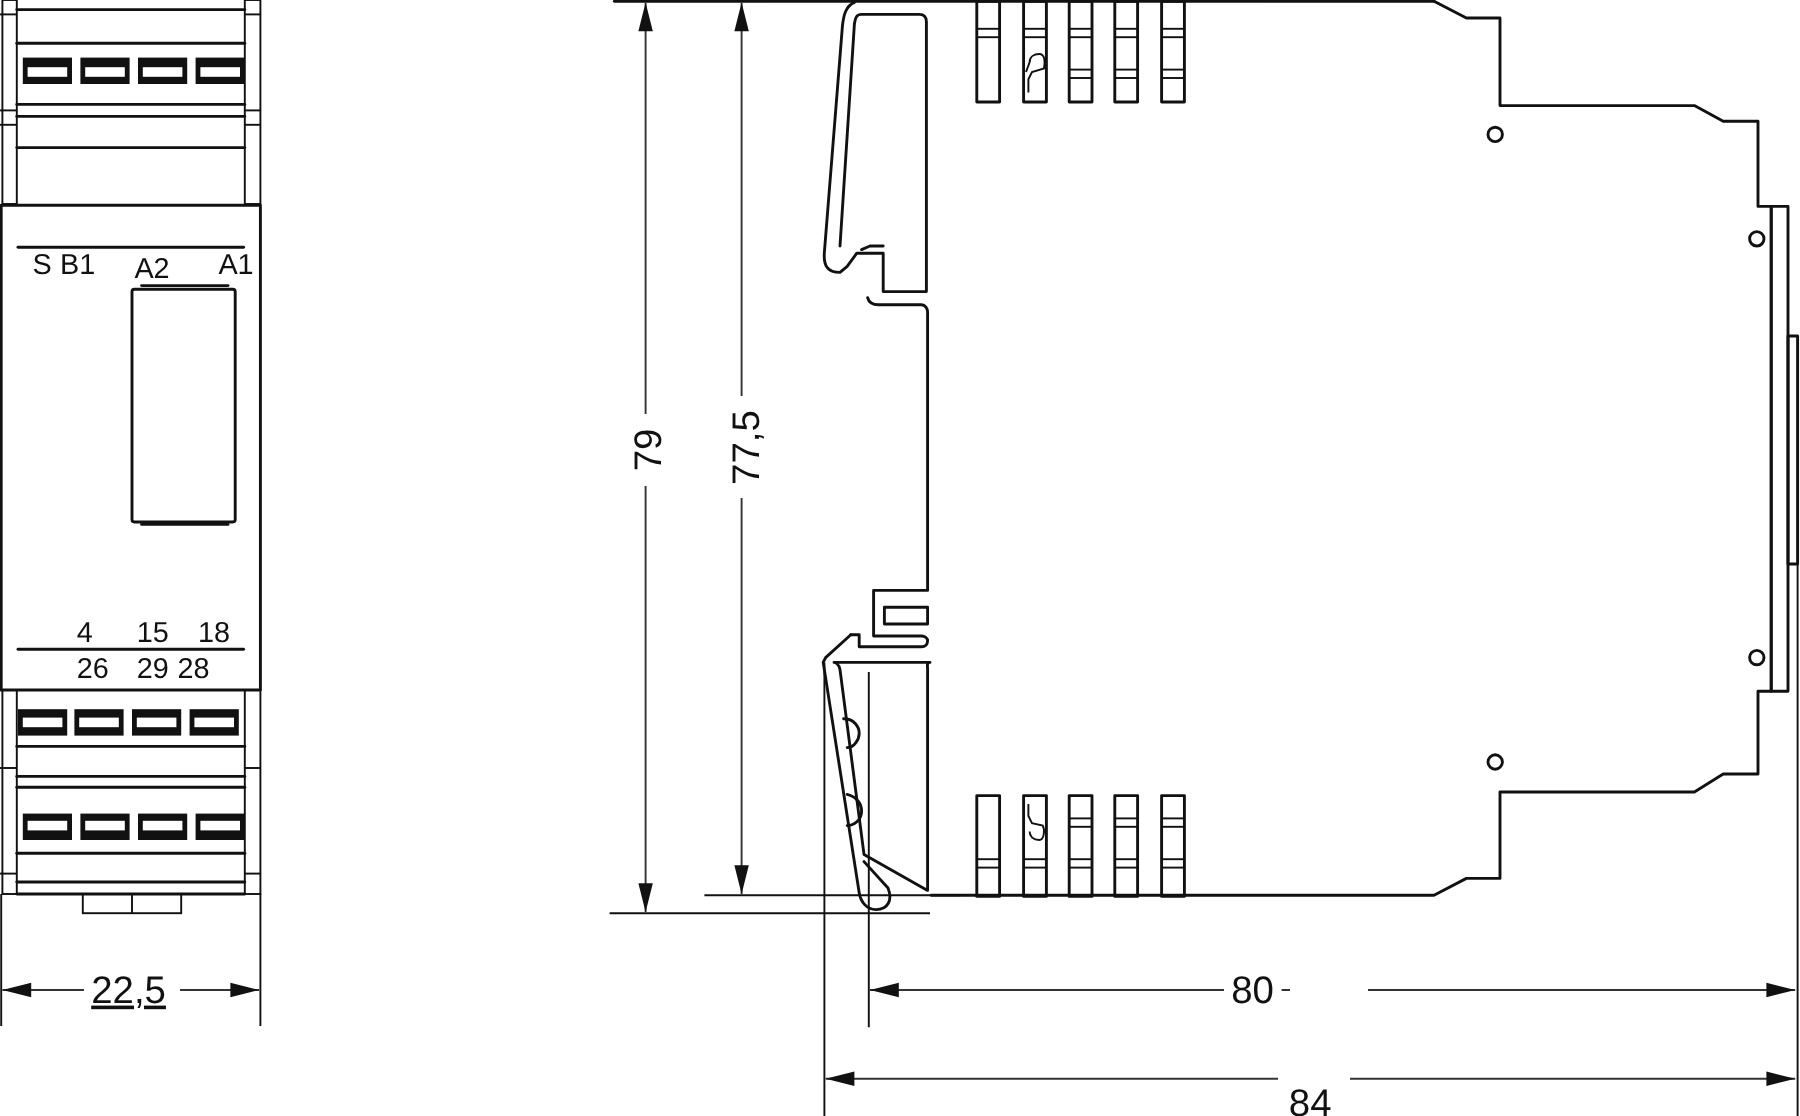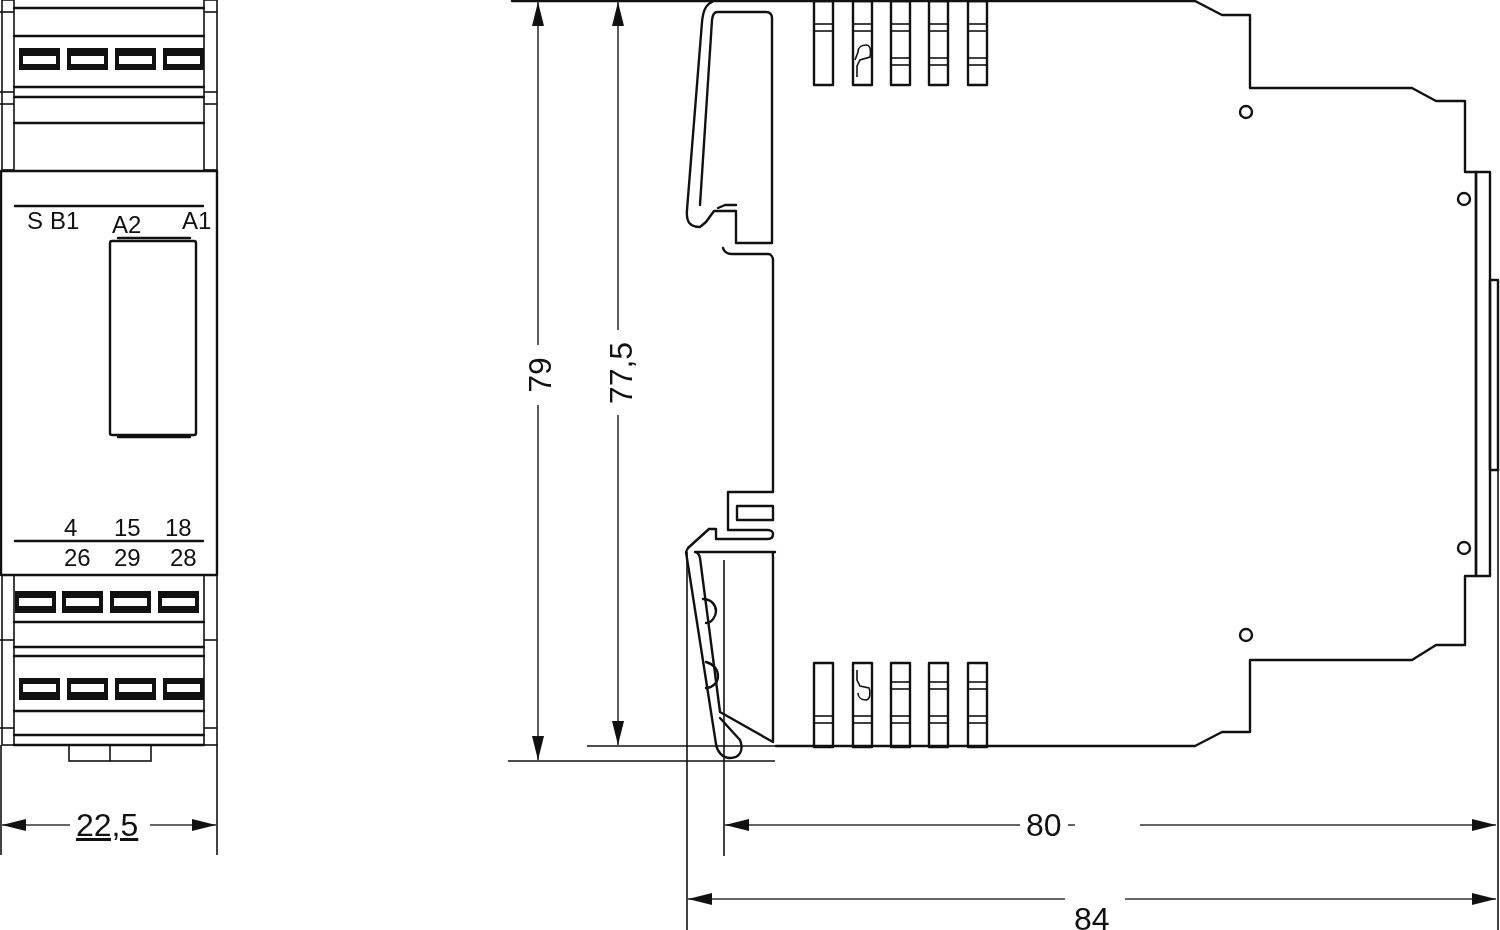--- a/index.html
+++ b/index.html
@@ -201,20 +201,20 @@
 <span class="lbl term-lbl" style="left:27px;top:209px;">S</span>
 <span class="lbl term-lbl" style="left:50px;top:209px;">B1</span>
 <span class="lbl term-lbl" style="left:112px;top:213px;">A2</span>
 <span class="lbl term-lbl" style="left:163px;top:209px;margin-left:19px;">A1</span>
 
 <span class="lbl term-lbl" style="left:64px;top:516px;">4</span>
 <span class="lbl term-lbl" style="left:114px;top:516px;">15</span>
 <span class="lbl term-lbl" style="left:165px;top:516px;">18</span>
 <span class="lbl term-lbl" style="left:64px;top:546px;">26</span>
 <span class="lbl term-lbl" style="left:114px;top:546px;">29</span>
-<span class="lbl term-lbl" style="left:170px;top:546px;">28</span>
+<span class="lbl term-lbl" style="left:148px;top:546px;">28</span>
 
 <span class="lbl dim-lbl" style="left:70px;top:809px;text-decoration:underline;">22,5</span>
 
 <span class="lbl dim-lbl rot" style="left:516px;top:359px;">79</span>
 <span class="lbl dim-lbl rot" style="left:584px;top:357px;">77,5</span>
 <span class="lbl dim-lbl" style="left:1020px;top:809px;">80</span>
 <span class="lbl dim-lbl" style="left:1068px;top:903px;">84</span>
 
 </body></html>

